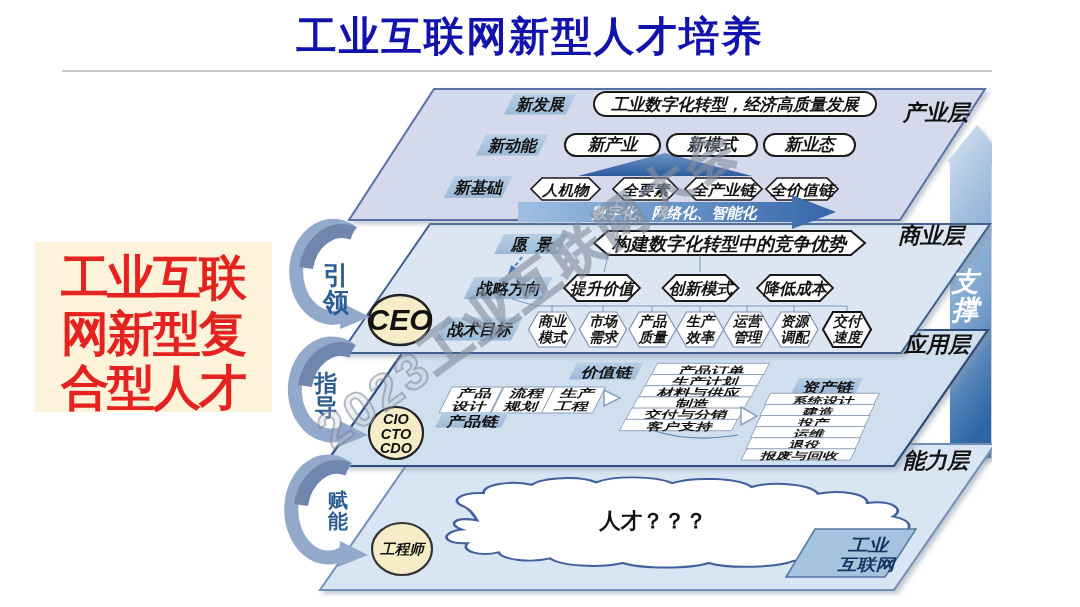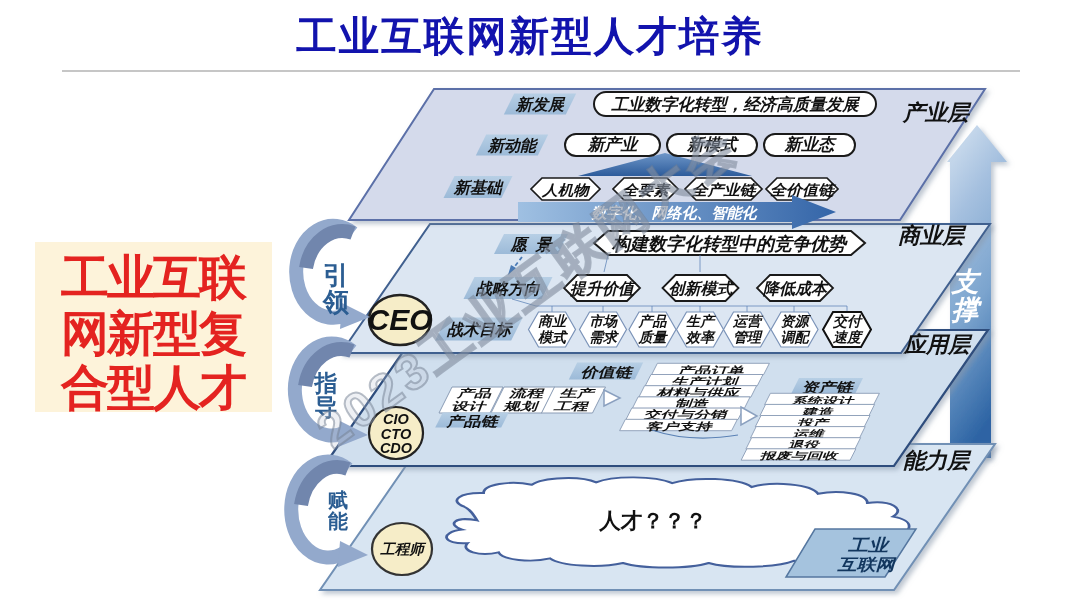--- a/index.html
+++ b/index.html
@@ -1,15 +1,15 @@
 <!DOCTYPE html>
 <html><head><meta charset="utf-8">
 <style>
 html,body{margin:0;padding:0;background:#fff;}
-#wrap{position:relative;width:1080px;height:607px;overflow:hidden;}
+#wrap{position:relative;width:992px;height:607px;overflow:hidden;}
 svg{font-family:"Liberation Sans",sans-serif;}
 </style></head>
 <body>
 <div id="wrap">
 <svg width="1080" height="607" viewBox="0 0 1080 607" style="position:absolute;top:0;left:0">
 <rect width="1080" height="607" fill="#ffffff"></rect>
 <text x="530" y="50" font-size="40.5" font-weight="bold" fill="#1213ad" letter-spacing="2" text-anchor="middle">工业互联网新型人才培养</text>
 <line x1="62" y1="71" x2="1020" y2="71" stroke="#b3b3b3" stroke-width="1.5"></line>
 <defs>
 <linearGradient id="shaft" x1="0" y1="0" x2="0.25" y2="1">

